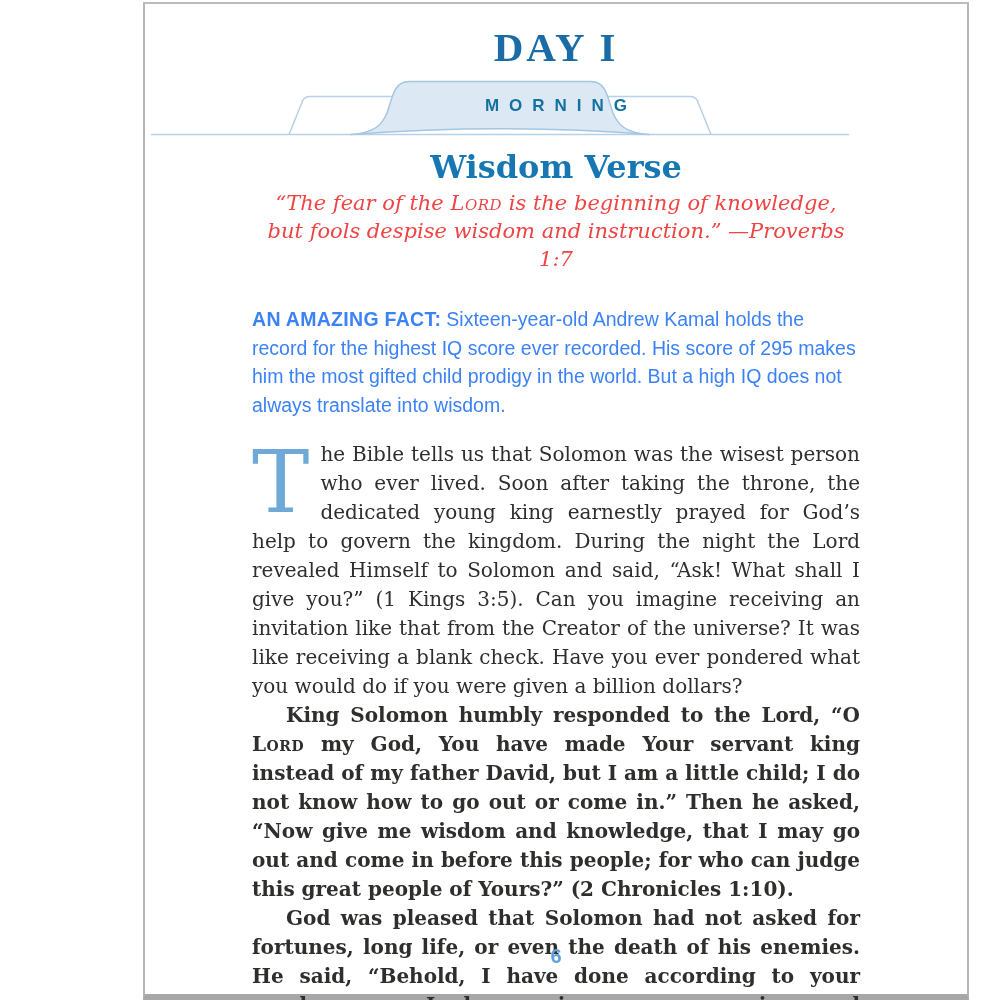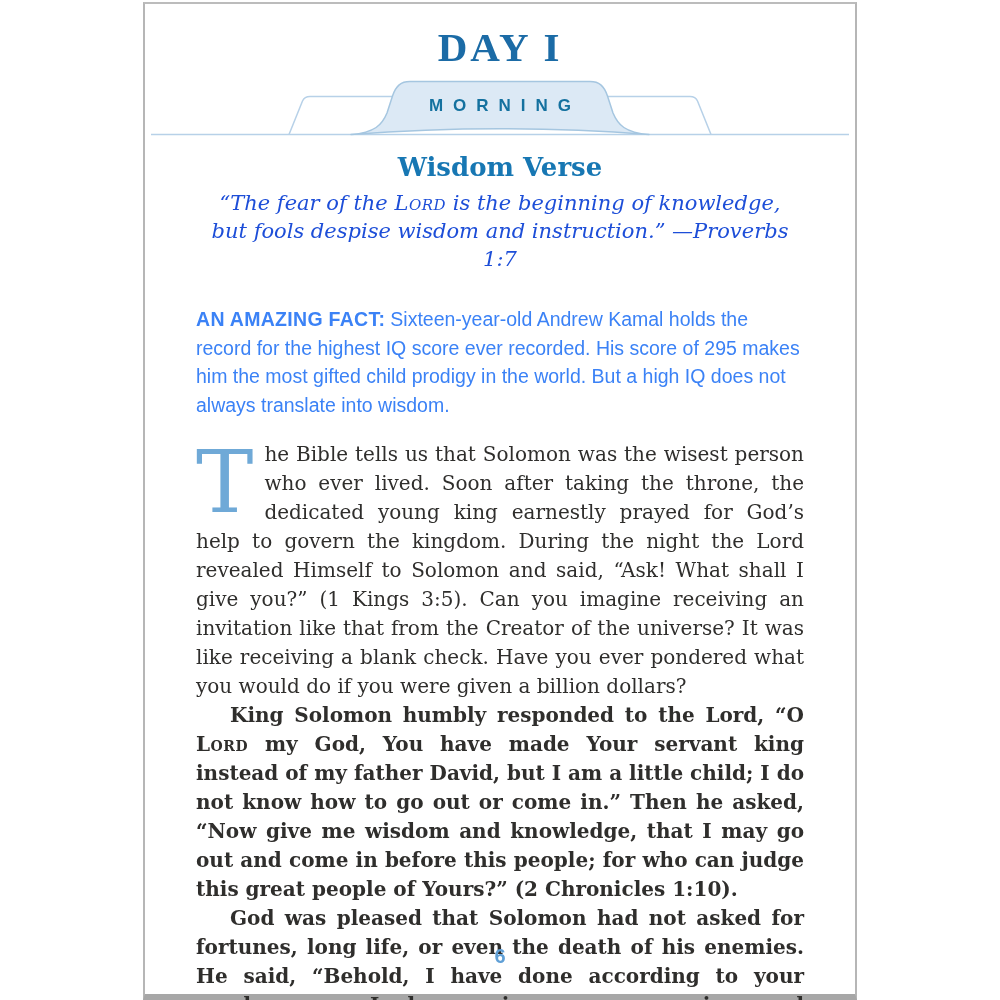--- a/index.html
+++ b/index.html
@@ -15,21 +15,21 @@
     position: relative;
     width: 1000px;
     height: 1000px;
     background: #ffffff;
     overflow: hidden;
   }
   .page {
     position: absolute;
     left: 143px;
     top: 2px;
-    width: 714px;
+    width: 826px;
     height: 998px;
     box-sizing: border-box;
     background: #ffffff;
     border-left: 2px solid #b6b6b6;
     border-right: 2px solid #b6b6b6;
     border-top: 2px solid #bcbcbc;
     border-bottom: 6px solid #a7a7a7;
   }
   .day-title {
     margin: 20px 0 0 0;
@@ -60,32 +60,32 @@
     font-weight: 700;
     font-size: 17px;
     letter-spacing: 10px;
     color: #14719f;
   }
   .verse-title {
     margin: 13px 0 0 0;
     text-align: center;
     font-family: "DejaVu Serif", serif;
     font-weight: 700;
-    font-size: 26px;
+    font-size: 32px;
     line-height: 31px;
     color: #1777b3;
   }
   .verse {
     margin: 6px auto 0 auto;
     width: 590px;
     text-align: center;
     font-style: italic;
     font-size: 21px;
     line-height: 28px;
-    color: #1d4ed8;
+    color: #ef4444;
   }
   .sc { font-variant: small-caps; letter-spacing: 0.5px; }
   .fact {
     margin: 32px auto 0 auto;
     width: 608px;
     font-family: "Liberation Sans", sans-serif;
     font-size: 19.5px;
     line-height: 28.5px;
     color: #3b82f6;
   }

